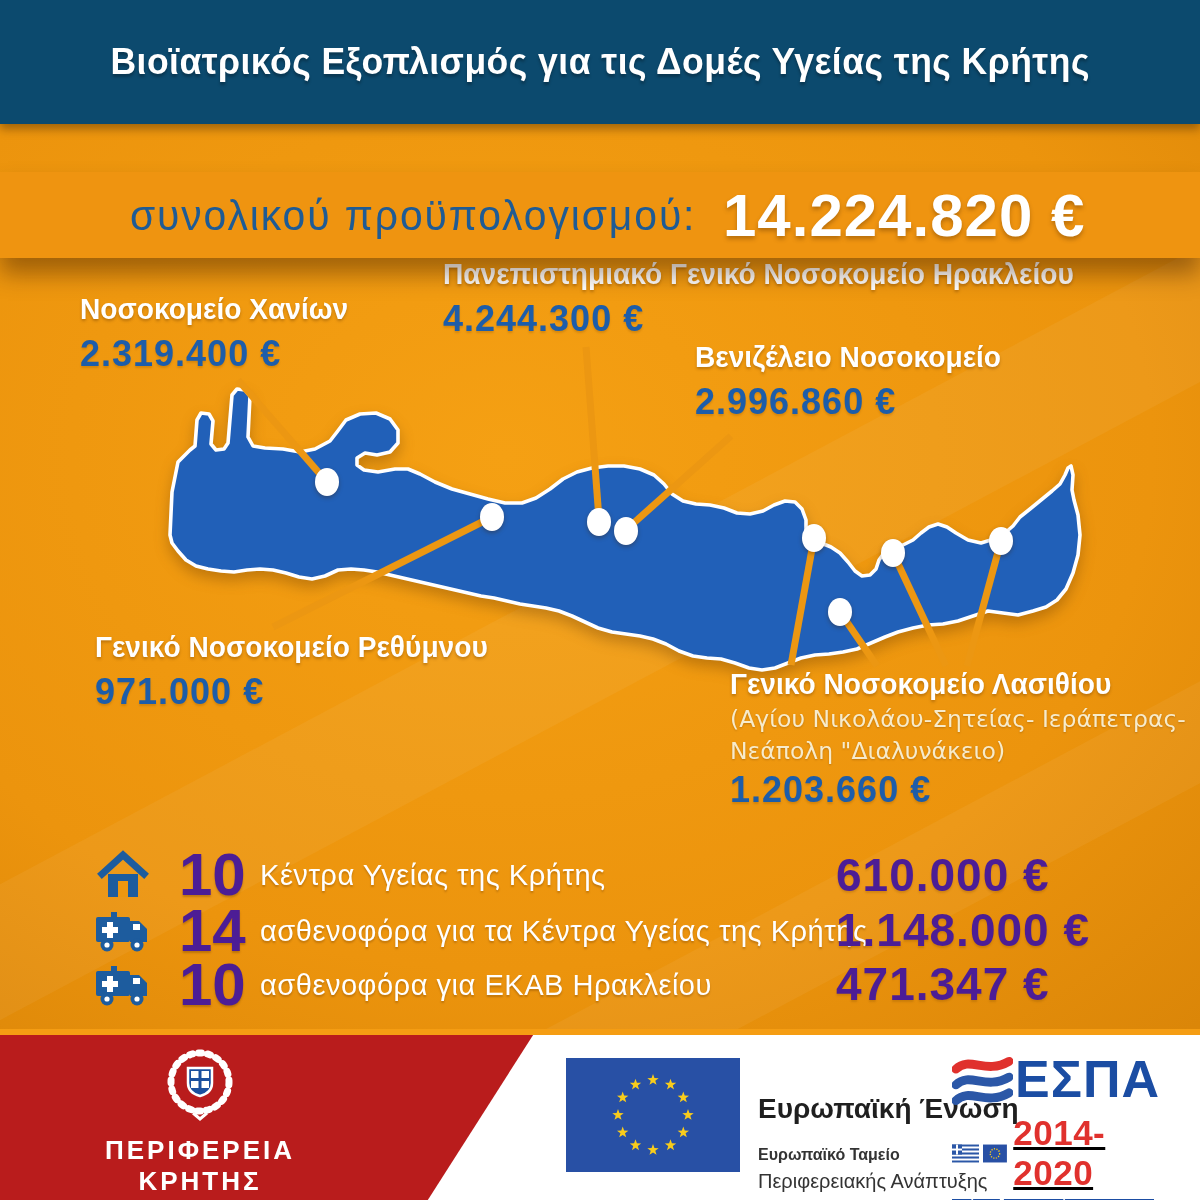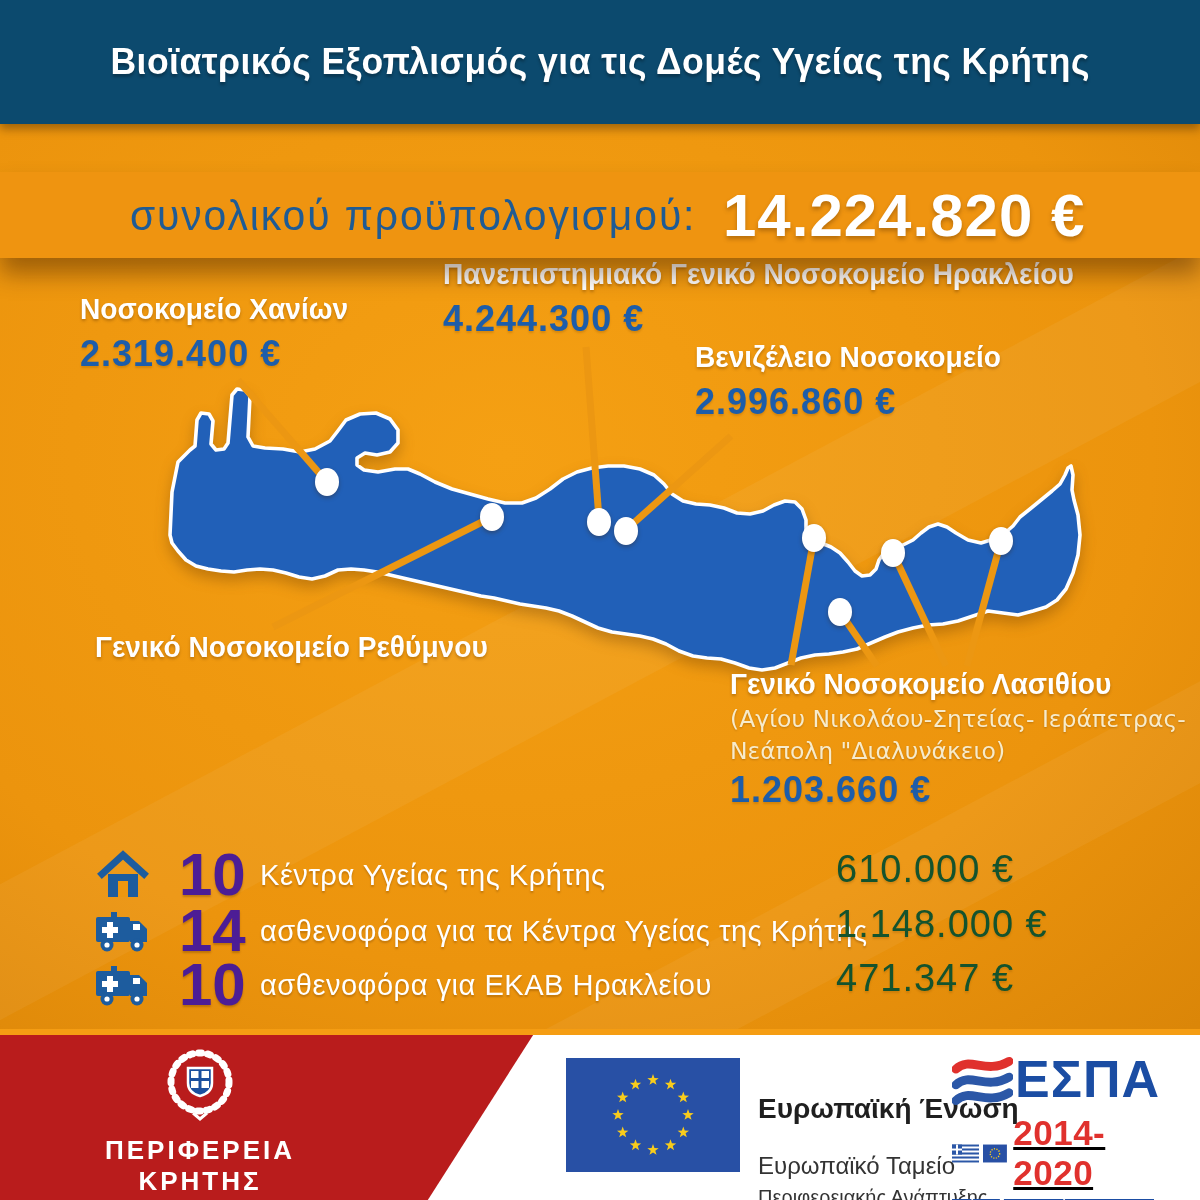--- a/index.html
+++ b/index.html
@@ -54,34 +54,34 @@
   #hosp-lasithi{left:730px;top:668px;}
   #hosp-lasithi .amount{margin-top:4px;}
 
   
   .stat-row{position:absolute;left:95px;display:flex;align-items:center;z-index:4;}
   .stat-row .icon{width:56px;display:flex;justify-content:center;}
   .stat-count{color:#4c1d95;font-size:60px;font-weight:bold;margin-left:28px;
     text-shadow:0 2px 2px rgba(90,45,0,.3);}
   .stat-label{color:#fff;font-size:30px;margin-left:14px;letter-spacing:.5px;
     text-shadow:0 2px 2px rgba(90,45,0,.3);transform:scaleX(.97);transform-origin:left;}
-  .stat-amount{position:absolute;left:836px;color:#14532d;font-size:38px;font-weight:normal;
+  .stat-amount{position:absolute;left:836px;color:#4c1d95;font-size:46px;font-weight:bold;
     letter-spacing:1px;z-index:4;text-shadow:0 2px 2px rgba(120,70,0,.22);}
 
   
   .footer{position:absolute;left:0;top:1035px;width:1200px;height:165px;background:#ffffff;z-index:7;}
   .footer-divider{position:absolute;left:0;top:1029px;width:1200px;height:6px;background:#f59d13;z-index:8;}
   .footer-blue{position:absolute;left:0;top:0;width:560px;height:165px;background:#b91c1c;
     clip-path:polygon(0 0,95.2% 0,76.4% 100%,0 100%);}
   .region-block{position:absolute;left:55px;top:10px;width:290px;text-align:center;color:#fff;}
   .region-name{font-size:26px;font-weight:bold;letter-spacing:3px;margin-top:6px;}
   .eu-flag{position:absolute;left:566px;top:23px;}
   .eu-text{position:absolute;left:758px;top:58px;color:#2b2b2b;}
   .eu-union{font-size:28px;font-weight:bold;color:#1f1f1f;}
-  .eu-fund{font-size:24px;margin-top:27px;color:#333;}
+  .eu-fund{font-size:16px;margin-top:21px;color:#333;font-weight:bold;}
   .eu-fund2{font-size:20px;margin-top:6px;color:#333;}
   .espa-block{position:absolute;left:952px;top:18px;width:208px;}
   .espa-top{display:flex;align-items:flex-start;}
   .espa-name{font-size:52px;font-weight:bold;color:#1b4da3;line-height:1;letter-spacing:1px;margin-left:2px;}
   .espa-mid{display:flex;align-items:center;margin-top:4px;text-decoration:underline;}
   .espa-years{font-size:35px;font-weight:bold;color:#e0312d;margin-left:6px;letter-spacing:.5px;}
   .espa-bar{margin-top:6px;width:200px;height:22px;background:#2053a6;border:1px solid #1b4da3;
     display:flex;align-items:center;justify-content:center;}
   .espa-slogan{color:#fff;font-size:12.5px;font-weight:bold;letter-spacing:.2px;}
 </style>
@@ -155,20 +155,21 @@
 <div class="hosp" id="hosp-pagni">
   <div class="name">Πανεπιστημιακό Γενικό Νοσοκομείο Ηρακλείου</div>
   <div class="amount">4.244.300 €</div>
 </div>
 <div class="hosp" id="hosp-venizeleio">
   <div class="name">Βενιζέλειο Νοσοκομείο</div>
   <div class="amount">2.996.860 €</div>
 </div>
 <div class="hosp" id="hosp-rethymno">
   <div class="name">Γενικό Νοσοκομείο Ρεθύμνου</div>
+  <div class="amount">971.000 €</div>
 </div>
 <div class="hosp" id="hosp-lasithi">
   <div class="name">Γενικό Νοσοκομείο Λασιθίου</div>
   <div class="note">(Αγίου Νικολάου-Σητείας- Ιεράπετρας-</div>
   <div class="note">Νεάπολη "Διαλυνάκειο)</div>
   <div class="amount">1.203.660 €</div>
 </div>
 
 <div class="stat-row" style="top:840px;">
   <span class="icon">

